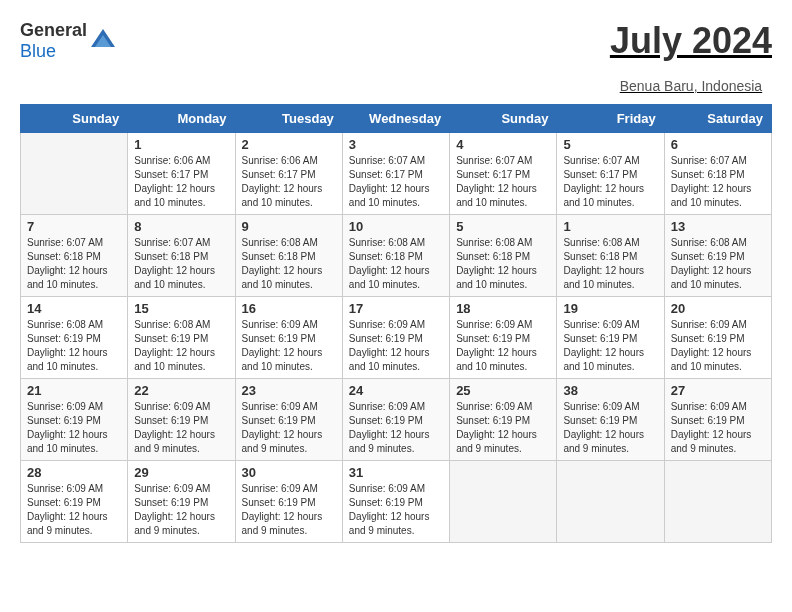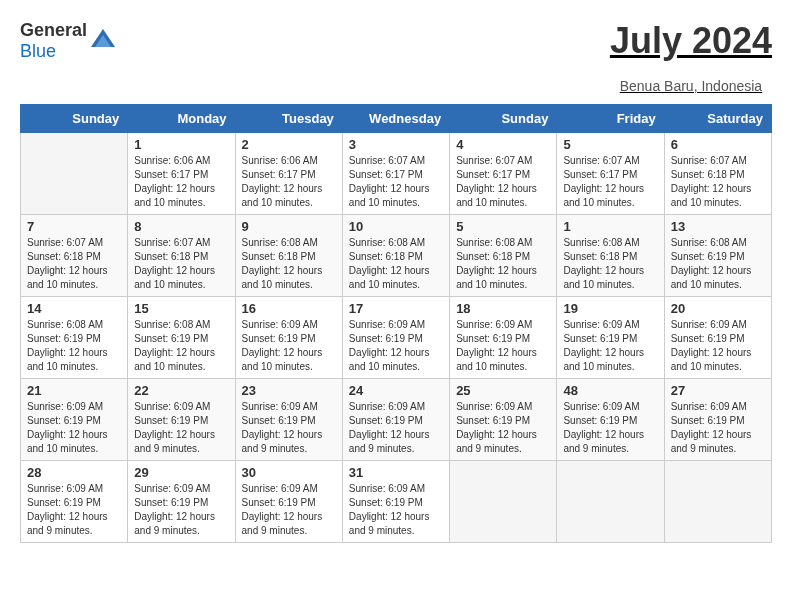--- a/index.html
+++ b/index.html
@@ -226,21 +226,21 @@
         </td>
         <td>
           <span class="day-number">24</span>
           <div class="day-info">Sunrise: 6:09 AM<br>Sunset: 6:19 PM<br>Daylight: 12 hours and 9 minutes.</div>
         </td>
         <td>
           <span class="day-number">25</span>
           <div class="day-info">Sunrise: 6:09 AM<br>Sunset: 6:19 PM<br>Daylight: 12 hours and 9 minutes.</div>
         </td>
         <td>
-          <span class="day-number">48</span>
+          <span class="day-number">38</span>
           <div class="day-info">Sunrise: 6:09 AM<br>Sunset: 6:19 PM<br>Daylight: 12 hours and 9 minutes.</div>
         </td>
         <td>
           <span class="day-number">27</span>
           <div class="day-info">Sunrise: 6:09 AM<br>Sunset: 6:19 PM<br>Daylight: 12 hours and 9 minutes.</div>
         </td>
       </tr>
       <tr>
         <td>
           <span class="day-number">28</span>

